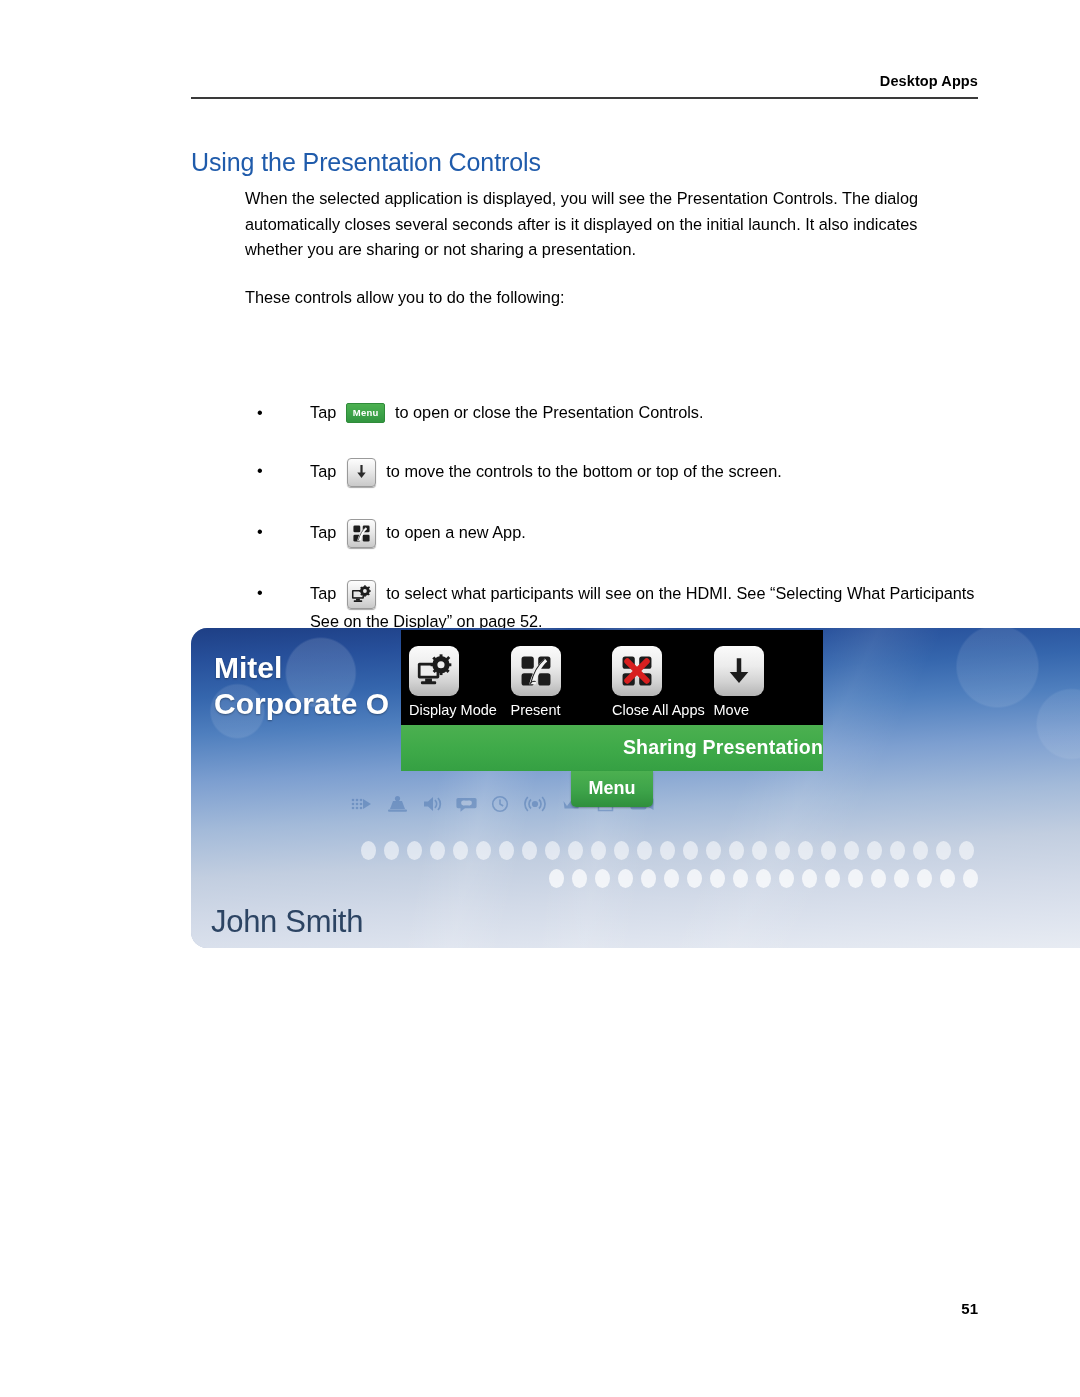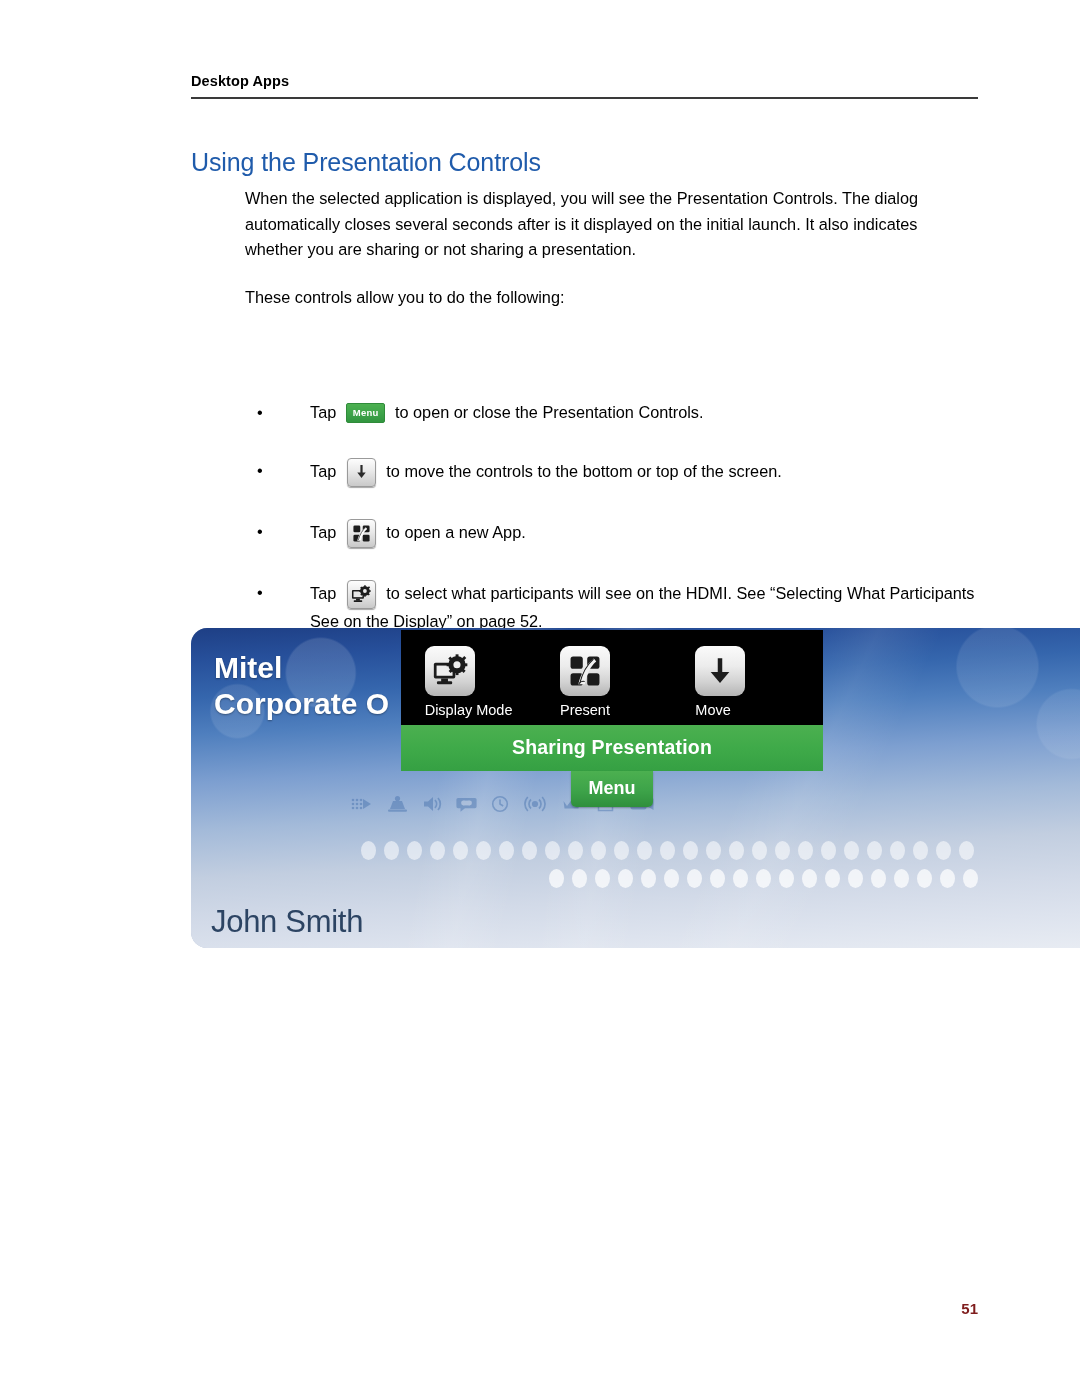--- a/index.html
+++ b/index.html
@@ -17,20 +17,21 @@
   }
 
   
   .page-header {
     position: absolute;
     left: 191px;
     top: 72px;
     width: 787px;
   }
   .page-header .hdr-text {
+    text-align: right;
     font-size: 14.5px;
     font-weight: bold;
     letter-spacing: 0.1px;
     color: #000;
     line-height: 18px;
   }
   .page-header .hdr-rule {
     margin-top: 7px;
     height: 2px;
     background: #3a3a3a;
@@ -258,21 +259,21 @@
     color: #ffffff;
     font-size: 14.5px;
     line-height: 17px;
     white-space: nowrap;
   }
   .status-bar {
     background: linear-gradient(180deg,#4cb050 0%, #3faa49 50%, #35a043 100%);
     color: #ffffff;
     font-size: 19.5px;
     font-weight: bold;
-    text-align: center;
+    text-align: right;
     padding: 11px 0 12px 0;
     letter-spacing: 0.2px;
   }
   .menu-tab {
     margin: 0 auto;
     width: 82px;
     background: linear-gradient(180deg,#4cb050 0%, #3da349 55%, #2f8f3c 100%);
     color: #fff;
     font-size: 18px;
     font-weight: bold;
@@ -284,21 +285,21 @@
 
   
   .page-number {
     position: absolute;
     left: 0;
     top: 1300px;
     width: 978px;
     text-align: right;
     font-size: 15px;
     font-weight: bold;
-    color: #7f1d1d;
+    color: #000000;
   }
 </style>
 </head>
 <body>
 
 <div class="page-header">
   <div class="hdr-text">Desktop Apps</div>
   <div class="hdr-rule"></div>
 </div>
 
@@ -572,20 +573,35 @@
             <rect x="1.5" y="11.3" width="7.2" height="7.2" rx="1.5" fill="#1c1c1c"></rect>
             <rect x="11.3" y="11.3" width="7.2" height="7.2" rx="1.5" fill="#1c1c1c"></rect>
             <path d="M15.2 2.6 C11.2 5.8 8 10.2 6.0 17.8 L9.9 17.8 C11.2 11.4 13.4 7.0 16.6 4.4 Z" fill="#f2f2f2"></path>
             <path d="M15.0 3.0 C11.4 6.1 8.6 10.5 6.9 17.3" fill="none" stroke="#1c1c1c" stroke-width="0.6"></path>
             <path d="M6.3 17.6 C7.2 16.3 8.5 15.8 9.8 16.2" fill="none" stroke="#1c1c1c" stroke-width="0.6"></path>
           </svg>
         </div>
         <div class="dlg-label">Present</div>
       </div>
 
+      <div class="dlg-item">
+        <div class="dlg-icon">
+          <svg width="34" height="34" viewBox="0 0 20 20" aria-hidden="true">
+            <rect x="1.5" y="1.5" width="7.2" height="7.2" rx="1.5" fill="#1c1c1c"></rect>
+            <rect x="11.3" y="1.5" width="7.2" height="7.2" rx="1.5" fill="#1c1c1c"></rect>
+            <rect x="1.5" y="11.3" width="7.2" height="7.2" rx="1.5" fill="#1c1c1c"></rect>
+            <rect x="11.3" y="11.3" width="7.2" height="7.2" rx="1.5" fill="#1c1c1c"></rect>
+            <g stroke="#d81f1f" stroke-width="3.6" stroke-linecap="round">
+              <line x1="4.3" y1="4.3" x2="15.7" y2="15.7"></line>
+              <line x1="15.7" y1="4.3" x2="4.3" y2="15.7"></line>
+            </g>
+          </svg>
+        </div>
+        <div class="dlg-label">Close All Apps</div>
+      </div>
 
       <div class="dlg-item">
         <div class="dlg-icon">
           <svg width="24" height="30" viewBox="0 0 16 20" aria-hidden="true">
             <rect x="6.5" y="1.5" width="3" height="11" fill="#1c1c1c"></rect>
             <polygon points="8,18 1.8,10.6 14.2,10.6" fill="#1c1c1c"></polygon>
           </svg>
         </div>
         <div class="dlg-label">Move</div>
       </div>

